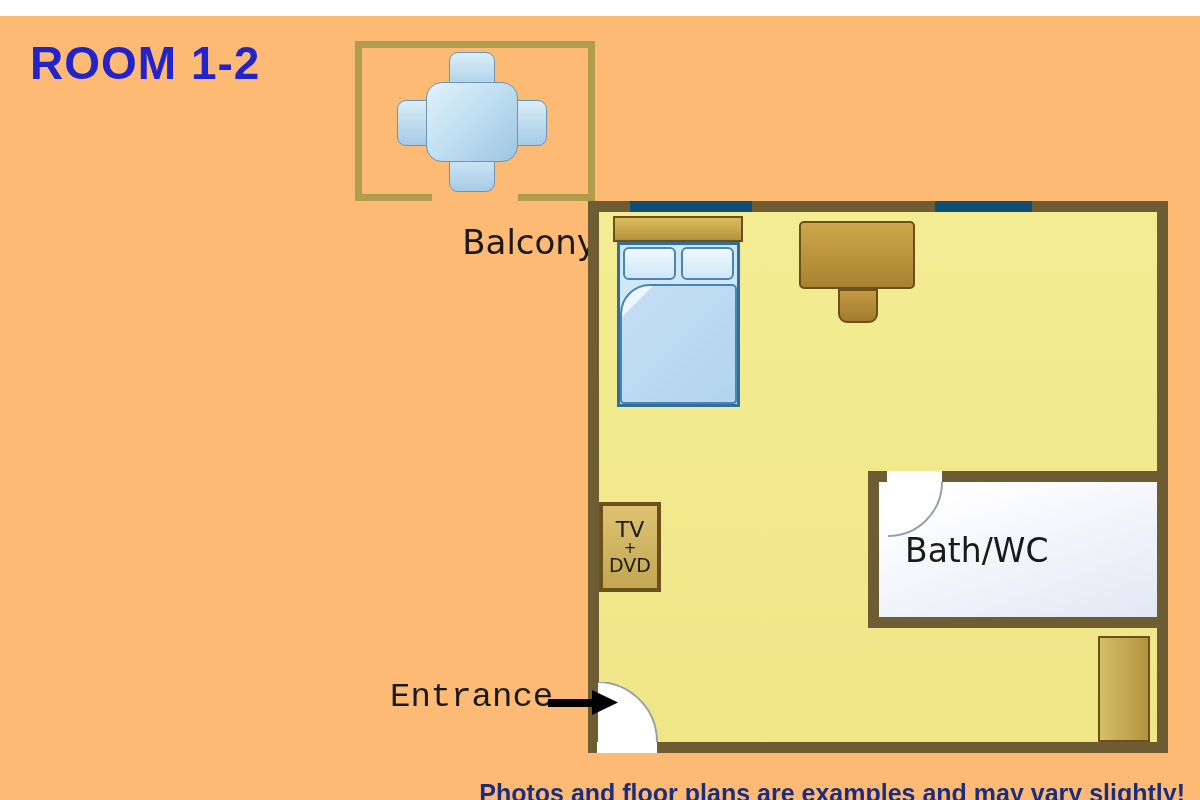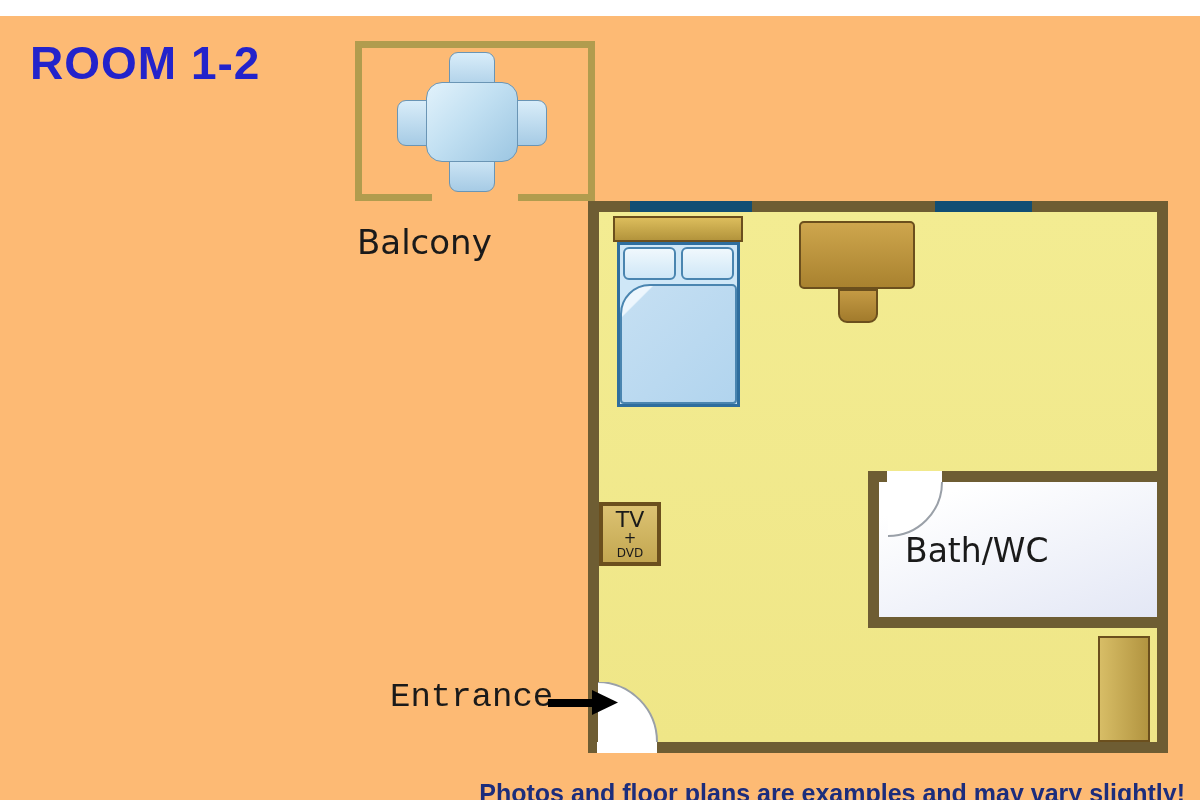--- a/index.html
+++ b/index.html
@@ -33,21 +33,21 @@
   .chair-bottom{left:449px;top:134px;width:46px;height:42px;}
   .chair-left{left:397px;top:84px;width:40px;height:46px;}
   .chair-right{left:507px;top:84px;width:40px;height:46px;}
   .dining-table{
     left:426px;top:66px;width:92px;height:80px;border-radius:16px;
     background:linear-gradient(135deg,#e2f2fb 0%,#c2e0f2 45%,#9cc6e2 100%);
     border:1px solid #6a95b5;z-index:2;
   }
 
   .balcony-label{
-    left:357px;top:206px;width:240px;text-align:left;
+    left:357px;top:206px;width:240px;text-align:right;
     font-size:34px;color:var(--label-dark,#1a1a1a);
   }
 
   
   .room{
     left:588px;top:185px;width:580px;height:552px;
     border:11px solid var(--wall-dark,#6e5d33);
     background:linear-gradient(180deg,#f3ec92 0%,#efe687 100%);
   }
   .window{background:var(--window-blue,#114e74);height:11px;top:185px;z-index:3;}
@@ -85,29 +85,29 @@
   }
   .desk-chair{
     left:838px;top:273px;width:40px;height:34px;z-index:3;
     background:linear-gradient(180deg,#c49a44,#a27b2c);
     border:2px solid var(--furniture-border,#6b4f1d);
     border-radius:0 0 9px 9px;
   }
 
   
   .tv-box{
-    left:599px;top:486px;width:62px;height:64px;z-index:4;
+    left:599px;top:486px;width:62px;height:90px;z-index:4;
     background:linear-gradient(180deg,#dcc272,#c3a751);
     border:4px solid var(--furniture-border,#6b4f1d);
     display:flex;flex-direction:column;align-items:center;justify-content:center;
     color:var(--label-dark,#1a1a1a);line-height:1.05;
   }
   .tv-line1{font-size:22px;}
   .tv-line2{font-size:15px;}
-  .tv-line3{font-size:12px;}
+  .tv-line3{font-size:19px;}
 
   
   .bath-floor{
     left:879px;top:466px;width:278px;height:135px;z-index:2;
     background:linear-gradient(160deg,#ffffff 15%,#e3e7f5 100%);
   }
   .bath-wall{background:var(--wall-dark,#6e5d33);z-index:3;}
   .bath-top-1{left:868px;top:455px;width:20px;height:11px;}
   .bath-top-2{left:941px;top:455px;width:227px;height:11px;}
   .bath-left{left:868px;top:455px;width:11px;height:157px;}

